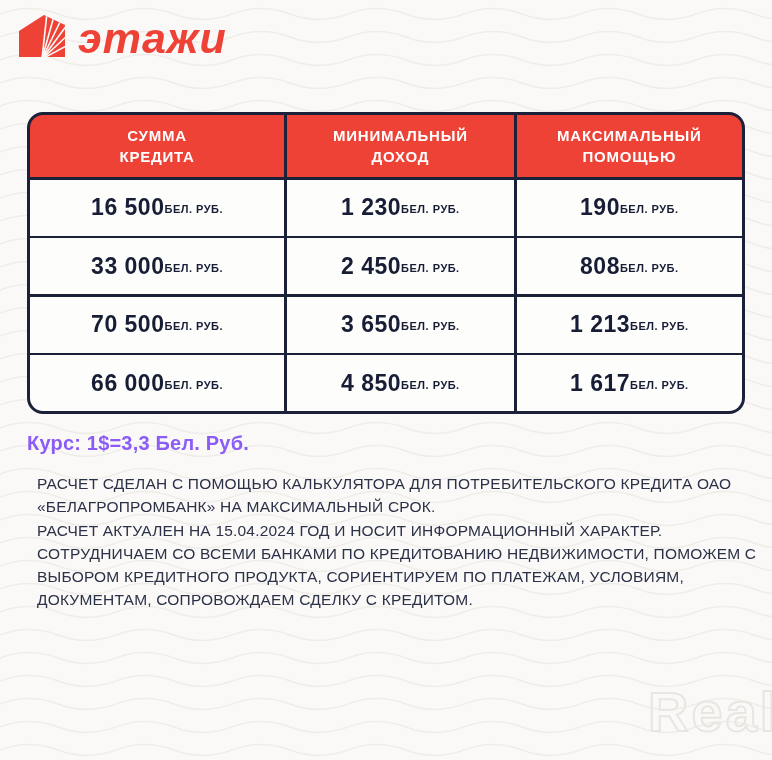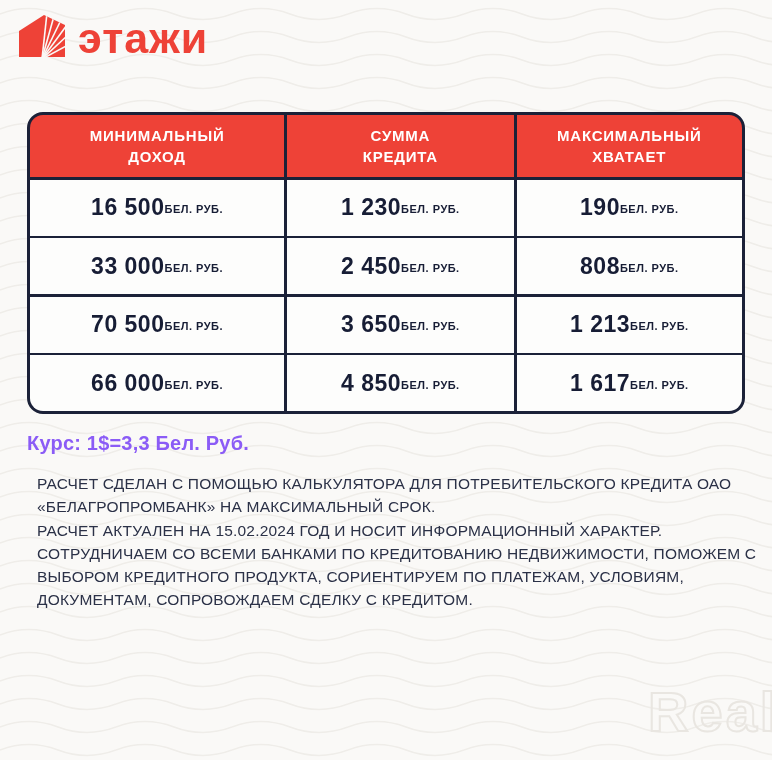--- a/index.html
+++ b/index.html
@@ -11,21 +11,21 @@
     overflow:hidden;
     color:#171D35;
   }
   .bg-waves { position:absolute; inset:0; z-index:0; }
   .page { position:relative; z-index:1; padding:13px 27px 0 16px; }
 
   
   .logo { display:flex; align-items:center; gap:10px; }
   .logo-text {
     color:#EE4237; font-weight:bold; font-size:43px;
-    letter-spacing:1px; line-height:1;
+    letter-spacing:1px; line-height:1;font-style:italic;
   }
 
   
   .headline {
     margin:47px 0 0 11px;
     font-size:38px; font-weight:bold; letter-spacing:1.2px;
     line-height:1.2; color:#161C34;
   }
 
   
@@ -110,30 +110,30 @@
           <line x1="26" y1="46" x2="52" y2="32"></line>
         </g>
       </svg>
     </span>
     <span class="logo-text">этажи</span>
   </div>
 
 
   <div class="loan-table">
     <div class="th">
+      <span>СУММА</span>
+      <span>КРЕДИТА</span>
+    </div>
+    <div class="th">
       <span>МИНИМАЛЬНЫЙ</span>
       <span>ДОХОД</span>
     </div>
     <div class="th">
-      <span>СУММА</span>
-      <span>КРЕДИТА</span>
-    </div>
-    <div class="th">
       <span>МАКСИМАЛЬНЫЙ</span>
-      <span>ХВАТАЕТ</span>
+      <span>ПОМОЩЬЮ</span>
     </div>
 
     <div class="td">
         <span class="val">16 500</span>
         <span class="unit">БЕЛ. РУБ.</span>
       </div>
     <div class="td">
         <span class="val">1 230</span>
         <span class="unit">БЕЛ. РУБ.</span>
       </div>
@@ -179,17 +179,17 @@
     <div class="td">
         <span class="val">1 617</span>
         <span class="unit">БЕЛ. РУБ.</span>
       </div>
   </div>
 
   <div class="rate">Курс: 1$=3,3 Бел. Руб.</div>
 
   <div class="disclaimer">
     <span>РАСЧЕТ СДЕЛАН С ПОМОЩЬЮ КАЛЬКУЛЯТОРА ДЛЯ ПОТРЕБИТЕЛЬСКОГО КРЕДИТА ОАО «БЕЛАГРОПРОМБАНК» НА МАКСИМАЛЬНЫЙ СРОК.</span><br>
-    <span>РАСЧЕТ АКТУАЛЕН НА 15.02.2024 ГОД И НОСИТ ИНФОРМАЦИОННЫЙ ХАРАКТЕР.</span><br>
+    <span>РАСЧЕТ АКТУАЛЕН НА 15.04.2024 ГОД И НОСИТ ИНФОРМАЦИОННЫЙ ХАРАКТЕР.</span><br>
     <span>СОТРУДНИЧАЕМ СО ВСЕМИ БАНКАМИ ПО КРЕДИТОВАНИЮ НЕДВИЖИМОСТИ, ПОМОЖЕМ С ВЫБОРОМ КРЕДИТНОГО ПРОДУКТА, СОРИЕНТИРУЕМ ПО ПЛАТЕЖАМ, УСЛОВИЯМ, ДОКУМЕНТАМ, СОПРОВОЖДАЕМ СДЕЛКУ С КРЕДИТОМ.</span>
   </div>
 
 </div>
 
 </body></html>

